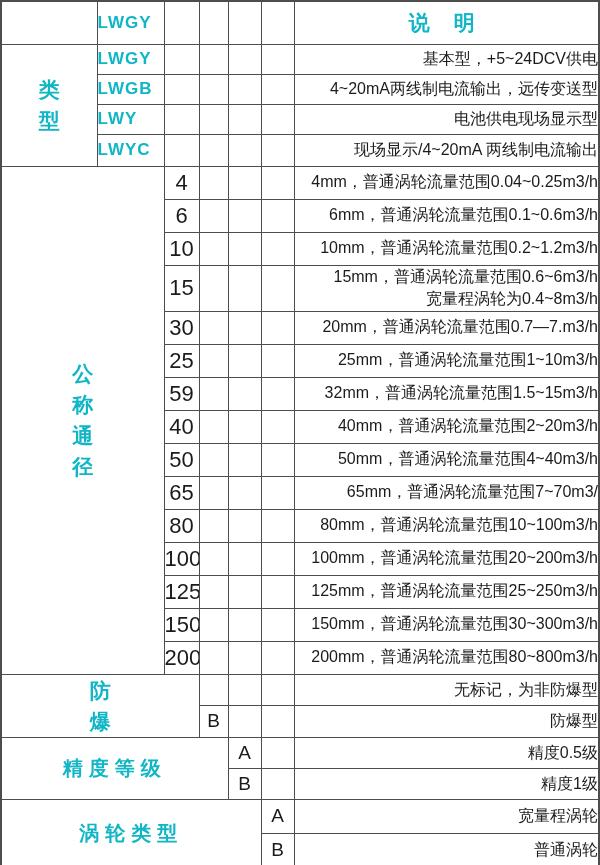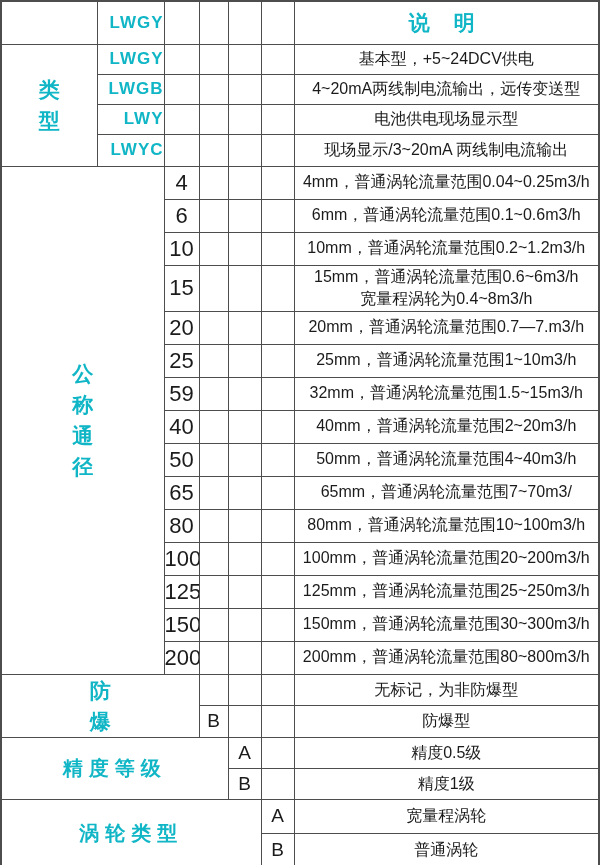--- a/index.html
+++ b/index.html
@@ -7,29 +7,29 @@
   table.spec{border-collapse:collapse;width:600px;table-layout:fixed;margin:0;}
   table.spec td{border:1px solid #4d4d4d;padding:0;vertical-align:middle;overflow:hidden;}
   table.spec{border:2px solid #4d4d4d;}
   
   tr.hdr{height:43px;}
   tr.t30{height:30px;} tr.t32{height:32px;}
   tr.d33{height:33px;} tr.d46{height:46px;}
   tr.x30{height:30px;} tr.a31{height:31px;}
   tr.w34{height:34px;padding-left:46px;} tr.w35{height:35px;}
   
-  .code{color:#10b6c6;font-weight:bold;font-size:17px;letter-spacing:1px;text-align:right;}
+  .code{color:#10b6c6;font-weight:bold;font-size:17px;letter-spacing:1px;text-align:left;}
   .lblcell{text-align:center;margin-left:14px;}
   .vstack{display:inline-block;width:1.08em;color:#10b6c6;font-weight:bold;font-size:21px;
           line-height:1.48;word-break:break-all;overflow-wrap:anywhere;text-align:center;vertical-align:middle;}
   .hlabel{color:#10b6c6;font-weight:bold;font-size:20px;letter-spacing:6px;text-align:center;margin-top:26px;}
   .desc-title{color:#10b6c6;font-weight:bold;font-size:21px;letter-spacing:9px;text-align:center;padding-left:20px;}
   .num{font-size:22px;text-align:center;color:#1b1b1b;}
   .ab{font-size:19px;text-align:center;color:#1b1b1b;}
-  .desc{font-size:16px;text-align:center;padding-left:14px;padding-right:4px;line-height:1.38;white-space:pre-line;color:#1b1b1b;}
+  .desc{font-size:16px;text-align:right;padding-left:14px;padding-right:4px;line-height:1.38;white-space:pre-line;color:#1b1b1b;}
   .pr-dia{padding-right:38px;}
   .pr-exp{padding-right:84px;}
   .pr-acc{padding-right:46px;}
   .pr-tur{padding-right:70px;}
 </style>
 </head>
 <body>
 
 <table class="spec">
   <colgroup>
@@ -77,21 +77,21 @@
         <td></td>
         <td></td>
     <td class="desc">电池供电现场显示型</td>
   </tr>
   <tr class="t32">
     <td class="code">LWYC</td>
     <td></td>
         <td></td>
         <td></td>
         <td></td>
-    <td class="desc">现场显示/3~20mA 两线制电流输出</td>
+    <td class="desc">现场显示/4~20mA 两线制电流输出</td>
   </tr>
 
   <tr class="d33">
     <td class="lblcell pr-dia" rowspan="15" colspan="2"><span class="vstack">公称通径</span></td>
     <td class="num">4</td>
     <td></td>
         <td></td>
         <td></td>
     <td class="desc">4mm，普通涡轮流量范围0.04~0.25m3/h</td>
   </tr>
@@ -111,21 +111,21 @@
   </tr>
   <tr class="d46">
     <td class="num">15</td>
     <td></td>
         <td></td>
         <td></td>
     <td class="desc">15mm，普通涡轮流量范围0.6~6m3/h
 宽量程涡轮为0.4~8m3/h</td>
   </tr>
   <tr class="d33">
-    <td class="num">20</td>
+    <td class="num">30</td>
     <td></td>
         <td></td>
         <td></td>
     <td class="desc">20mm，普通涡轮流量范围0.7—7.m3/h</td>
   </tr>
   <tr class="d33">
     <td class="num">25</td>
     <td></td>
         <td></td>
         <td></td>

